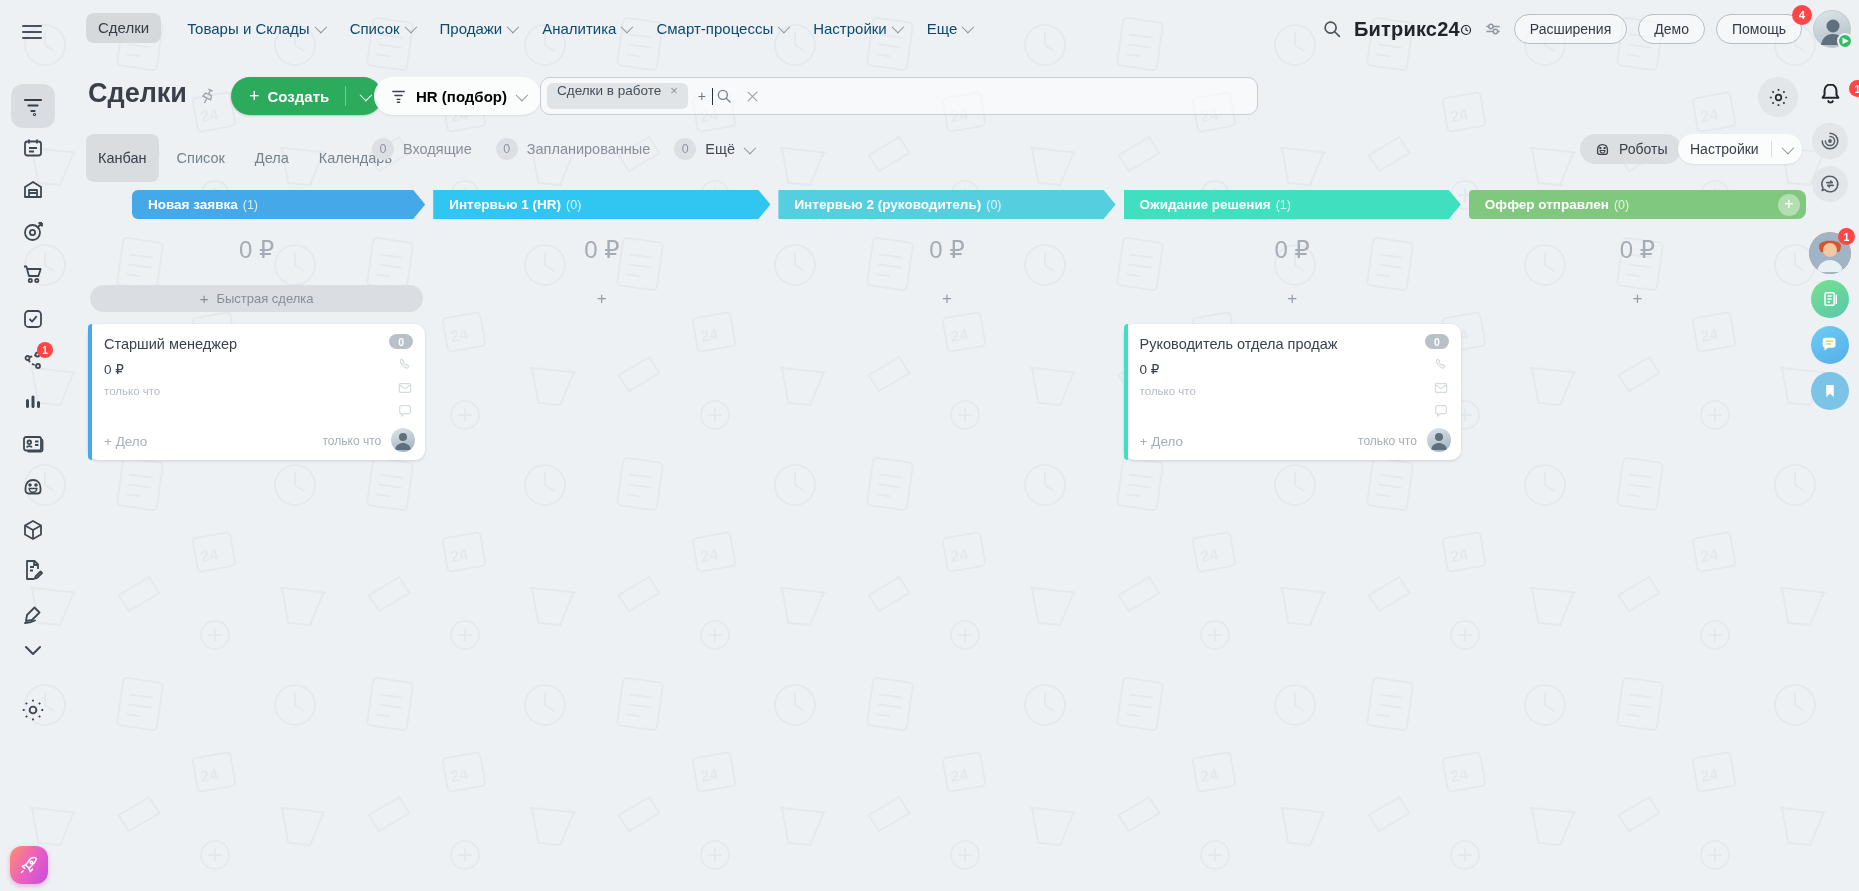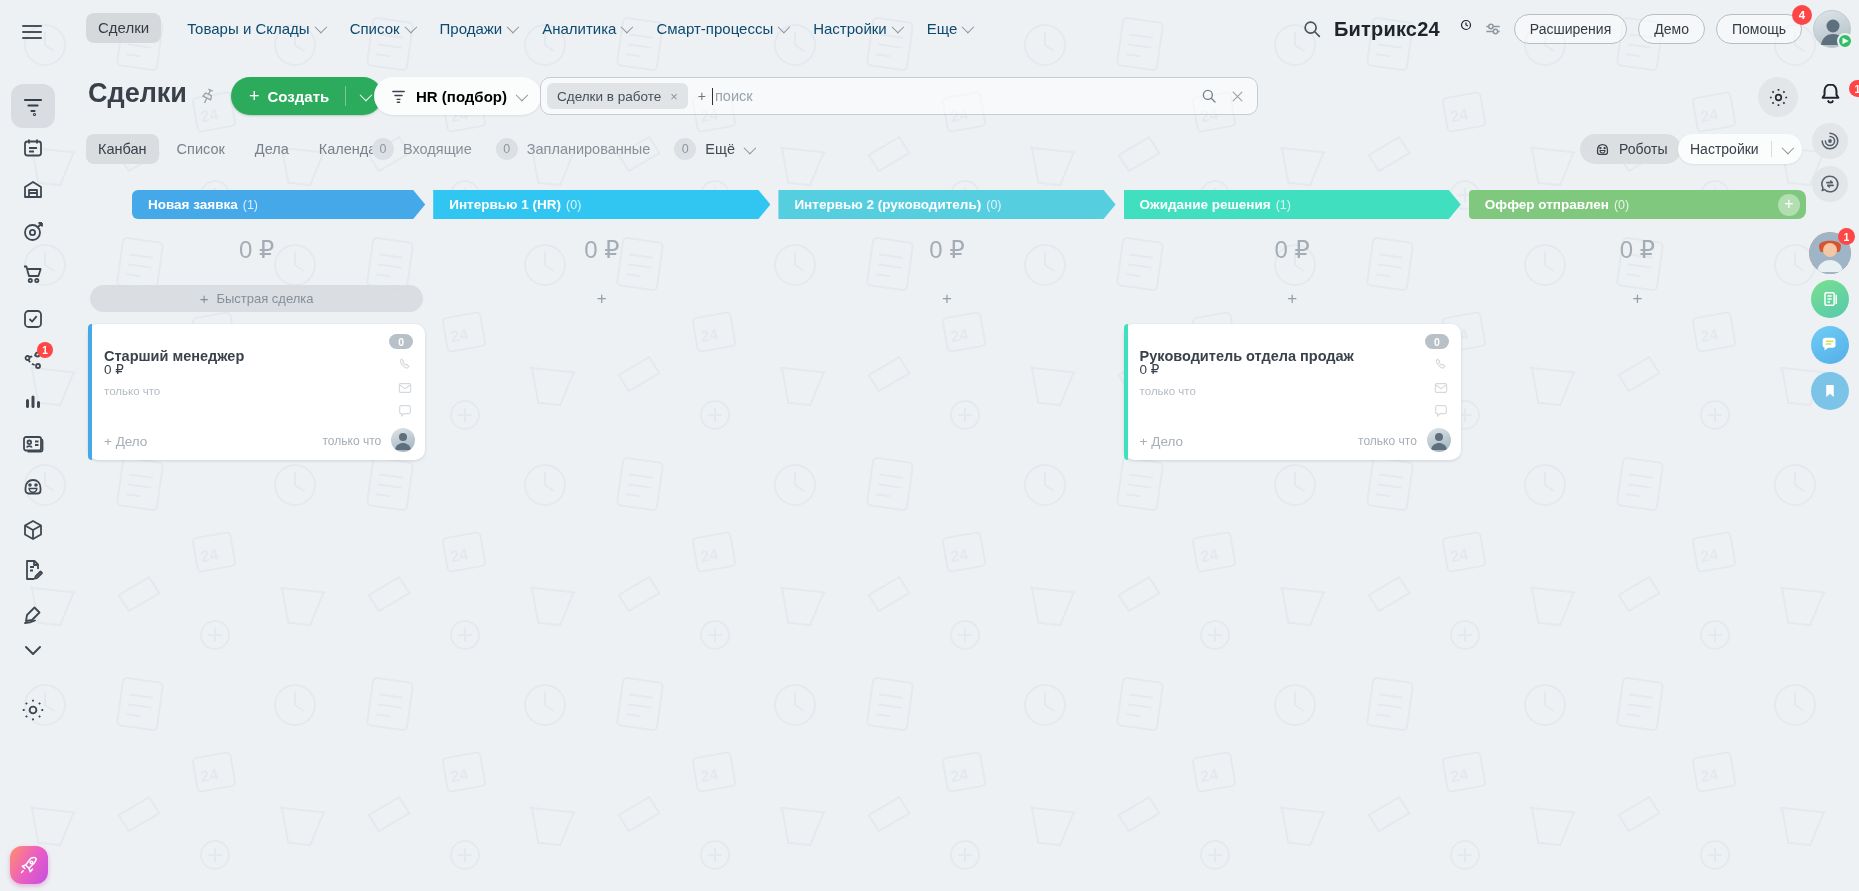--- a/index.html
+++ b/index.html
@@ -13,53 +13,53 @@
 
   
   #topbar { position:absolute; left:0; top:0; width:1859px; height:56px; z-index:6; }
   #burger { position:absolute; left:22px; top:21px; width:20px; cursor:pointer; }
   #burger i { display:block; height:2px; background:#4a525c; border-radius:2px; margin:4px 0; }
   #main-nav { position:absolute; left:86px; top:13px; height:30px; display:flex; align-items:center; gap:26px; }
   .nav-item { font-size:15px; color:#0c4a6e; display:flex; align-items:center; gap:5px; cursor:pointer; white-space:nowrap; }
   .nav-item.active { background:#d5d9dc; border-radius:8px; padding:0 12px; height:30px; line-height:30px; color:#363d46; }
   .chev { width:9px; height:9px; border-right:1.6px solid #8a939c; border-bottom:1.6px solid #8a939c; transform:rotate(45deg) translateY(-2px); display:inline-block; }
   #topbar-right { position:absolute; right:8px; top:9px; height:40px; display:flex; align-items:center; gap:11px; }
-  #logo { font-size:20px; font-weight:bold; color:#20242b; letter-spacing:.2px; display:flex; align-items:flex-start; gap:20px; white-space:nowrap; }
+  #logo { font-size:20px; font-weight:bold; color:#20242b; letter-spacing:.2px; display:flex; align-items:center; gap:0; white-space:nowrap; }
   .pill-btn { height:30px; border:1.5px solid #b6bec6; border-radius:16px; background:rgba(255,255,255,.45); padding:0 15px; font-size:14px; color:#343b44; display:flex; align-items:center; cursor:pointer; white-space:nowrap; }
   .red-badge { background:#ff4646; color:#fff; border-radius:50%; font-size:11.5px; font-weight:bold; display:flex; align-items:center; justify-content:center; }
   #help-wrap { position:relative; }
   #help-badge { position:absolute; right:-10px; top:-9px; width:20px; height:20px; }
   #user-avatar { width:38px; height:38px; border-radius:50%; background:linear-gradient(160deg,#dfe6ea,#aebbc4); border:1.5px solid #c3cad0; position:relative; cursor:pointer; }
   #user-avatar .sil { position:absolute; inset:0; }
   #play-badge { position:absolute; right:-3px; bottom:-2px; width:16px; height:16px; border-radius:50%; background:#2fbf63; border:2px solid #eef1f4; display:flex; align-items:center; justify-content:center; }
   #play-badge span { color:#fff; font-size:8px; line-height:1; margin-left:1px; }
 
   
   #page-title { position:absolute; left:88px; top:78px; font-size:27px; font-weight:bold; color:#394049; z-index:5; }
   #pin-icon { position:absolute; left:198px; top:87px; z-index:5; cursor:pointer; }
   #create-btn { position:absolute; left:231px; top:77px; height:38px; background:#2dab5d; border-radius:19px; display:flex; align-items:center; color:#fff; z-index:5; cursor:pointer; box-shadow:0 1px 2px rgba(40,120,70,.3); }
   #create-btn .main { padding:0 16px 0 18px; font-size:15px; font-weight:bold; display:flex; gap:8px; align-items:center; }
   #create-btn .sep { width:1px; height:20px; background:rgba(255,255,255,.35); }
   #create-btn .dd { width:36px; display:flex; justify-content:center; }
   #create-btn .dd .chev { border-color:#fff; }
   #funnel-btn { position:absolute; left:374px; top:77px; height:38px; background:#fbfcfc; border-radius:19px; display:flex; align-items:center; gap:9px; padding:0 16px; z-index:5; cursor:pointer; box-shadow:0 1px 2px rgba(80,90,100,.12); }
   #funnel-btn b { font-size:15px; color:#000000; }
   #search-bar { position:absolute; left:540px; top:77px; width:718px; height:38px; border:1px solid #c7ccd1; background:rgba(255,255,255,.55); border-radius:10px; display:flex; align-items:center; padding:0 12px 0 6px; z-index:5; }
-  #filter-chip { background:#e0e4e7; border-radius:6px; height:26px; display:flex; align-items:center; padding:0 10px; font-size:13.5px; color:#464f58; gap:9px; cursor:pointer; }
+  #filter-chip { background:#e0e4e7; border-radius:6px; height:26px; display:flex; padding:0 10px; font-size:13.5px; color:#464f58; gap:9px; cursor:pointer; }
   #filter-chip .x { color:#8b949d; font-size:13px; cursor:pointer; }
   #search-plus { color:#6d767f; font-size:14px; margin:0 6px 0 10px; }
   #search-caret { width:1px; height:17px; background:#2b3138; margin-right:2px; }
   #search-input { border:none; background:transparent; outline:none; flex:1; font-size:14.5px; color:#39404a; font-family:inherit; }
   #search-input::placeholder { color:#99a2ab; }
   #search-bar .icons { display:flex; align-items:center; gap:12px; }
   #gear-btn { position:absolute; left:1758px; top:77px; width:40px; height:40px; border-radius:50%; background:#e2e6e9; display:flex; align-items:center; justify-content:center; z-index:5; cursor:pointer; }
 
   
   #views { position:absolute; left:86px; top:134px; display:flex; gap:6px; z-index:5; }
-  .view-tab { height:30px; padding:0 12px; font-size:14.5px; color:#78828b; display:flex; align-items:center; border-radius:8px; cursor:pointer; }
+  .view-tab { height:48px; padding:0 12px; font-size:14.5px; color:#78828b; display:flex; align-items:center; border-radius:8px; cursor:pointer; }
   .view-tab.active { background:#d9dde0; color:#39404a; }
   #counters { position:absolute; left:372px; top:134px; height:30px; display:flex; align-items:center; gap:24px; z-index:5; }
   .counter { display:flex; align-items:center; gap:9px; cursor:pointer; }
   .cnt-circle { width:22px; height:22px; border-radius:50%; background:#dce0e4; color:#8d969f; font-size:12.5px; display:flex; align-items:center; justify-content:center; }
   .counter .lbl { font-size:14.5px; color:#878f99; }
   .counter.more .lbl { color:#434b55; }
   #robots-btn { position:absolute; left:1580px; top:134px; height:30px; border-radius:15px; background:#dbdfe2; padding:0 14px; display:flex; align-items:center; gap:8px; font-size:14px; color:#39404a; z-index:5; cursor:pointer; }
   #ext-btn { position:absolute; left:1678px; top:134px; height:30px; border-radius:15px; background:#fbfcfc; box-shadow:0 1px 2px rgba(80,90,100,.12); display:flex; align-items:center; z-index:5; cursor:pointer; }
   #ext-btn .t { padding:0 12px; font-size:14px; color:#39404a; }
   #ext-btn .sep { width:1px; height:16px; background:#d7dce0; }
@@ -76,21 +76,21 @@
   .khdr .ct { font-size:12.5px; color:rgba(255,255,255,.8); margin-left:5px; }
   .khdr .add-stage { position:absolute; right:6px; top:3.5px; width:22px; height:22px; border-radius:50%; background:rgba(255,255,255,.4); color:#fff; font-size:16px; line-height:20px; text-align:center; cursor:pointer; }
   .ksum { text-align:center; margin-top:17px; font-size:24px; color:#a4adb5; }
   .krow { margin-top:21px; height:27px; }
   .quick-btn { height:27px; margin:0 2px; background:rgba(213,218,222,.8); border-radius:14px; display:flex; align-items:center; justify-content:center; gap:8px; font-size:13px; color:#858e97; cursor:pointer; }
   .quick-btn .pl { font-size:15px; }
   .kplus { text-align:center; font-size:17px; color:#949da6; line-height:27px; cursor:pointer; }
 
   .deal-card { margin-top:12px; height:136px; background:#fff; border-radius:10px; box-shadow:0 1px 3px rgba(60,70,80,.18); position:relative; cursor:pointer; }
   .deal-card .accent { position:absolute; left:0; top:0; bottom:0; width:4px; border-radius:10px 0 0 10px; }
-  .deal-card .ttl { position:absolute; left:16px; top:24px; font-size:14.5px; font-weight:bold; color:#3a424c; max-width:250px; white-space:nowrap; overflow:hidden; }
+  .deal-card .ttl { position:absolute; left:16px; top:12px; font-size:14.5px; font-weight:normal; color:#3a424c; max-width:250px; white-space:nowrap; overflow:hidden; }
   .deal-card .amt { position:absolute; left:16px; top:37px; font-size:13.5px; color:#3a424c; }
   .deal-card .age { position:absolute; left:16px; top:61px; font-size:11.5px; color:#b3bbc2; }
   .deal-card .cbadge { position:absolute; right:12px; top:10px; min-width:24px; height:15px; border-radius:8px; background:#b9c1c8; color:#fff; font-size:10.5px; font-weight:bold; display:flex; align-items:center; justify-content:center; }
   .deal-card .cicons { position:absolute; right:12px; top:33px; display:flex; flex-direction:column; gap:7px; }
   .deal-card .activity { position:absolute; left:16px; bottom:11px; font-size:13.5px; color:#a6aeb6; cursor:pointer; }
   .deal-card .time { position:absolute; right:44px; bottom:12px; font-size:12px; color:#a6aeb6; }
   .deal-card .cavatar { position:absolute; right:10px; bottom:8px; width:24px; height:24px; border-radius:50%; background:linear-gradient(160deg,#dfe6ea,#9fb0bc); overflow:hidden; }
 
   
   #left-rail { position:absolute; left:0; top:56px; bottom:0; width:66px; z-index:5; }
@@ -234,21 +234,20 @@
   <span class="chev"></span>
 </div>
 
 <div id="search-bar">
   <div id="filter-chip">
     <span>Сделки в работе</span>
     <span class="x">×</span>
   </div>
   <span id="search-plus">+</span>
   <div id="search-caret"></div>
-  <input id="search-input" placeholder="поиск" style="">
   <div class="icons">
     <svg width="18" height="18" viewBox="0 0 24 24">
         <circle cx="10.5" cy="10.5" r="6" fill="none" stroke="#78828b" stroke-width="1.8"></circle>
         <path d="M15 15l5 5" stroke="#78828b" stroke-width="1.8" stroke-linecap="round"></path>
       </svg>
     <svg width="15" height="15" viewBox="0 0 24 24">
         <path d="M5 5l14 14M19 5L5 19" stroke="#99a2ab" stroke-width="1.8" stroke-linecap="round"></path>
       </svg>
   </div>
 </div>

